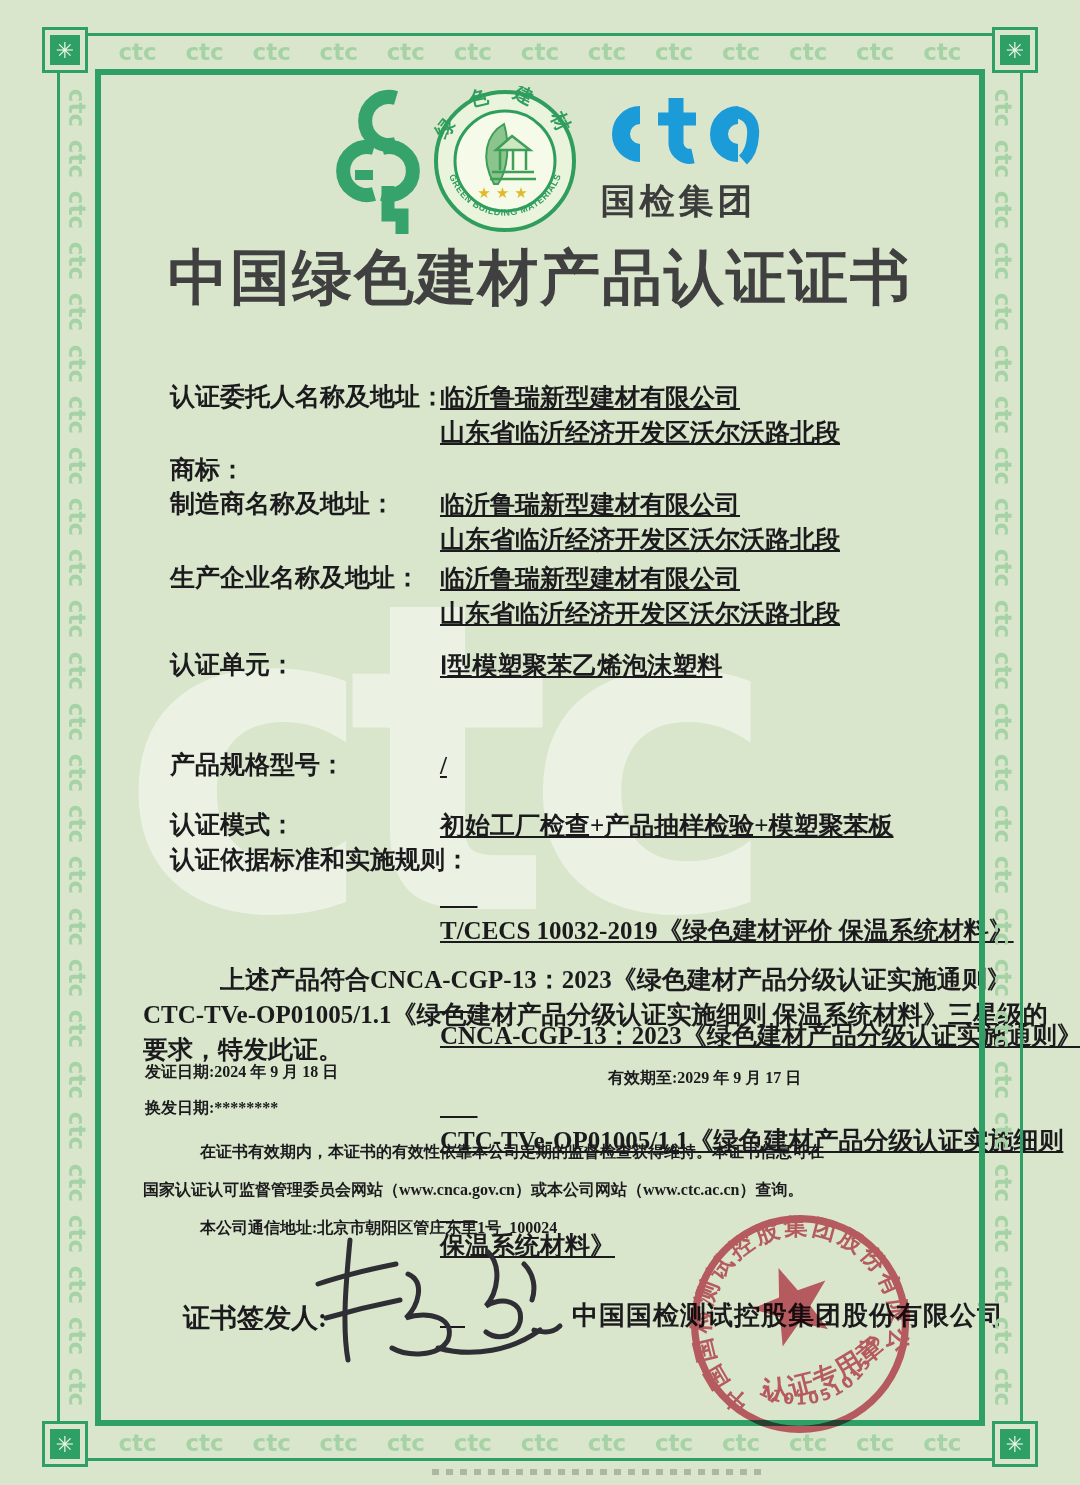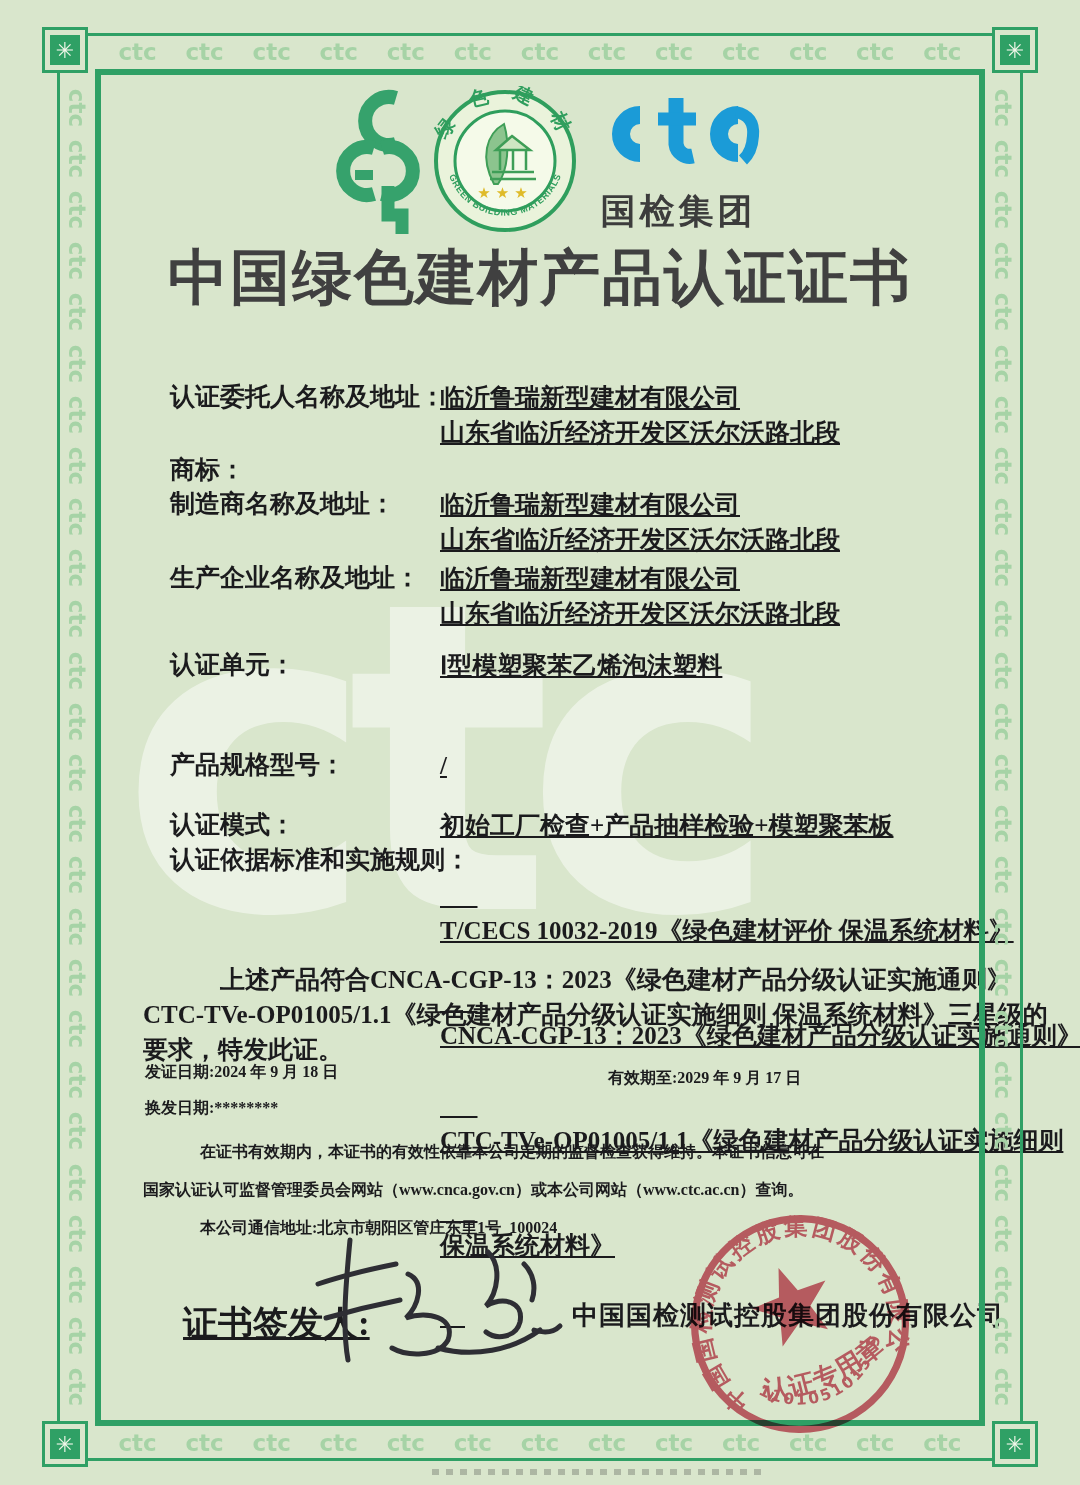--- a/index.html
+++ b/index.html
@@ -28,21 +28,21 @@
   .corner{position:absolute;width:46px;height:46px;border:3px solid #2fa065;background:#d9e6cc;
           z-index:4;display:flex;align-items:center;justify-content:center;}
   .corner .in{width:30px;height:30px;background:#2fa065;color:#f2f7ea;display:flex;
               align-items:center;justify-content:center;font:700 22px "DejaVu Sans",sans-serif;}
   .c-tl{left:42px;top:27px;} .c-tr{right:42px;top:27px;}
   .c-bl{left:42px;bottom:18px;} .c-br{right:42px;bottom:18px;}
 
   
   .hdr{position:absolute;z-index:2;}
   .ctc-block{left:596px;top:96px;text-align:center;}
-  .ctc-name{font:700 35px "Liberation Sans",sans-serif;color:#3c3c3c;letter-spacing:4px;margin-top:14px;}
+  .ctc-name{font:700 35px "Liberation Sans",sans-serif;color:#3c3c3c;letter-spacing:4px;margin-top:4px;}
 
   
   .title{position:absolute;left:0;right:0;top:238px;z-index:2;text-align:center;
          font:700 60px "Liberation Serif",serif;color:#404040;letter-spacing:2px;}
   .certno{position:absolute;left:0;right:0;top:330px;z-index:2;text-align:center;
           font:700 27px "Liberation Serif",serif;color:#141414;white-space:pre;}
 
   
   .line{position:absolute;z-index:2;white-space:pre;font:700 25px "Liberation Serif",serif;color:#1b1b1d;}
   .frow{position:absolute;left:170px;z-index:2;display:flex;}
@@ -255,21 +255,21 @@
   <div class="line" style="left:143px;top:1033px;">要求，特发此证。</div>
 
   <div class="line small" style="left:145px;top:1062px;"><span>发证日期:</span><span>2024 年 9 月 18 日</span></div>
   <div class="line small" style="left:145px;top:1098px;"><span>换发日期:</span><span>********</span></div>
   <div class="line small" style="left:608px;top:1068px;"><span>有效期至:</span><span>2029 年 9 月 17 日</span></div>
 
   <div class="line small" style="left:200px;top:1142px;">在证书有效期内，本证书的有效性依靠本公司定期的监督检查获得维持。本证书信息可在</div>
   <div class="line small" style="left:143px;top:1180px;">国家认证认可监督管理委员会网站（www.cnca.gov.cn）或本公司网站（www.ctc.ac.cn）查询。</div>
   <div class="line small" style="left:200px;top:1218px;">本公司通信地址:北京市朝阳区管庄东里1号  100024</div>
 
-  <div class="line" style="left:183px;top:1300px;font-size:35px;text-decoration:underline;">证书签发人:</div>
+  <div class="line" style="left:183px;top:1300px;font-size:27px;">证书签发人:</div>
   <svg class="sig-svg" width="290" height="160" viewBox="0 0 290 160">
     <g stroke="#2e2e34" stroke-width="5" fill="none" stroke-linecap="round">
       <path d="M 62,18 C 58,60 54,105 60,138"></path>
       <path d="M 30,62 C 60,52 88,46 108,42"></path>
       <path d="M 38,96 C 66,88 92,82 112,78"></path>
       <path d="M 120,52 C 138,60 130,84 118,96 C 140,88 168,96 160,118 C 150,136 118,134 104,126"></path>
       <path d="M 150,126 C 185,136 225,128 252,108"></path>
       <path d="M 200,30 C 214,44 210,70 198,84 C 216,74 236,80 232,100 C 228,116 208,118 198,110"></path>
       <path d="M 236,42 C 246,52 248,66 244,78"></path>
       <path d="M 246,108 C 258,112 266,110 272,104"></path>

